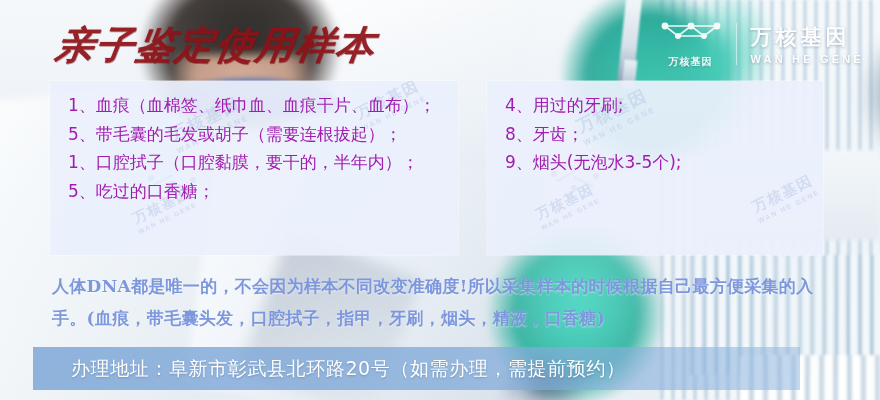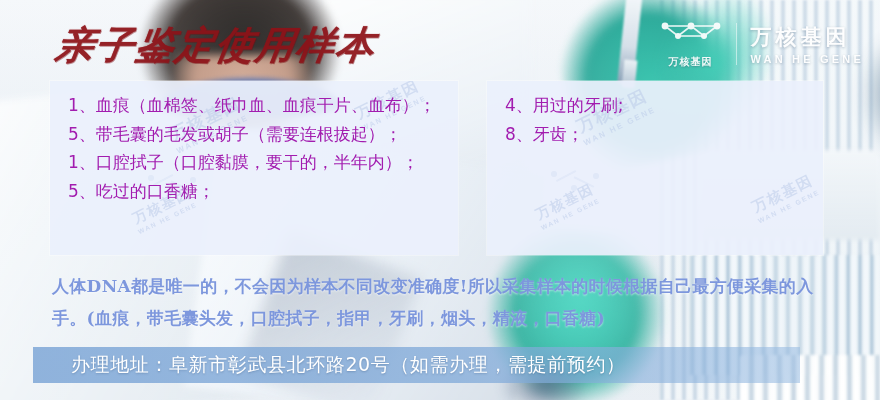--- a/index.html
+++ b/index.html
@@ -218,21 +218,21 @@
     position:absolute;left:52px;top:270px;width:790px;
     color:#7d97dd;
     font-family:"DejaVu Serif","Liberation Serif",serif;
     font-size:17px;line-height:32px;font-weight:700;
     letter-spacing:.3px;
     text-shadow:0 1px 2px rgba(255,255,255,.55);
   }
 
   
   .addr{
-    position:absolute;left:33px;top:347px;width:767px;height:36px;
+    position:absolute;left:33px;top:347px;width:767px;height:43px;
     background:linear-gradient(90deg,rgba(116,160,212,.78) 0%,rgba(126,168,216,.74) 55%,rgba(150,186,225,.55) 100%);
     display:flex;align-items:center;
   }
   .addr-text{
     color:#ffffff;font-size:19px;font-weight:500;letter-spacing:.6px;
     padding-left:38px;white-space:nowrap;
     font-family:"DejaVu Sans","Liberation Sans",sans-serif;
     text-shadow:0 1px 2px rgba(50,80,120,.35);
   }
 </style>
@@ -348,20 +348,21 @@
         <span class="wm-en">WAN HE GENE</span>
       </div>
       <div class="wm" style="left:258px;top:100px;transform:rotate(-26deg) scale(.86);">
         <span class="wm-cn">万核基因</span>
         <span class="wm-en">WAN HE GENE</span>
       </div>
     </div>
     <div class="list">
       <div class="list-item">4、用过的牙刷;</div>
       <div class="list-item">8、牙齿；</div>
+      <div class="list-item">9、烟头(无泡水3-5个);</div>
     </div>
   </div>
 
   <div class="para">人体DNA都是唯一的，不会因为样本不同改变准确度!所以采集样本的时候根据自己最方便采集的入手。(血痕，带毛囊头发，口腔拭子，指甲，牙刷，烟头，精液，口香糖)</div>
 
   <div class="addr">
     <span class="addr-text">办理地址：阜新市彰武县北环路20号（如需办理，需提前预约）</span>
   </div>
 
 </div>

